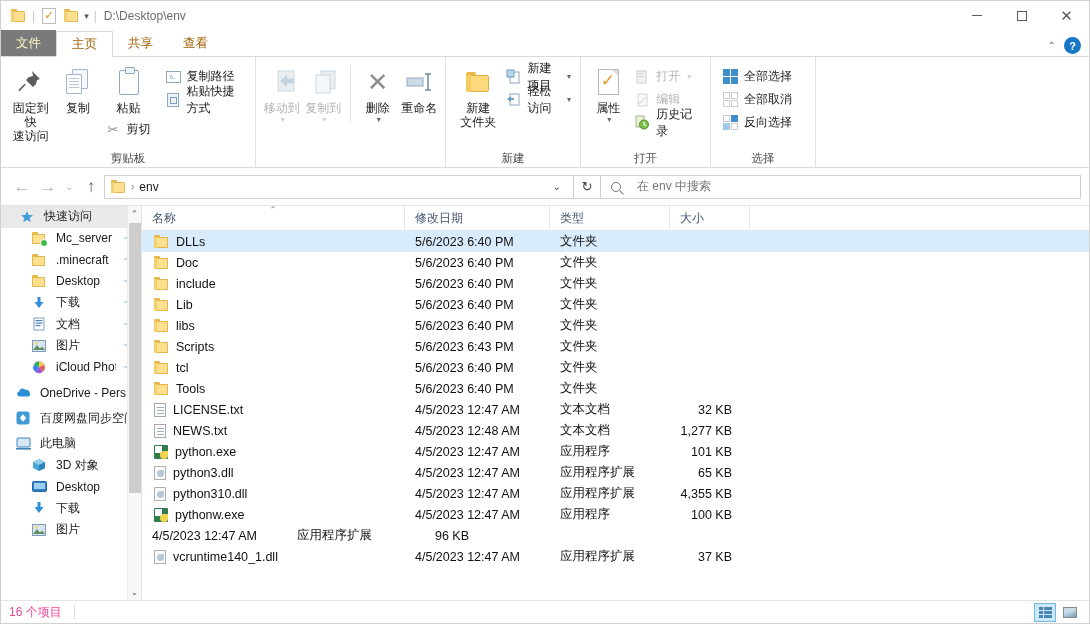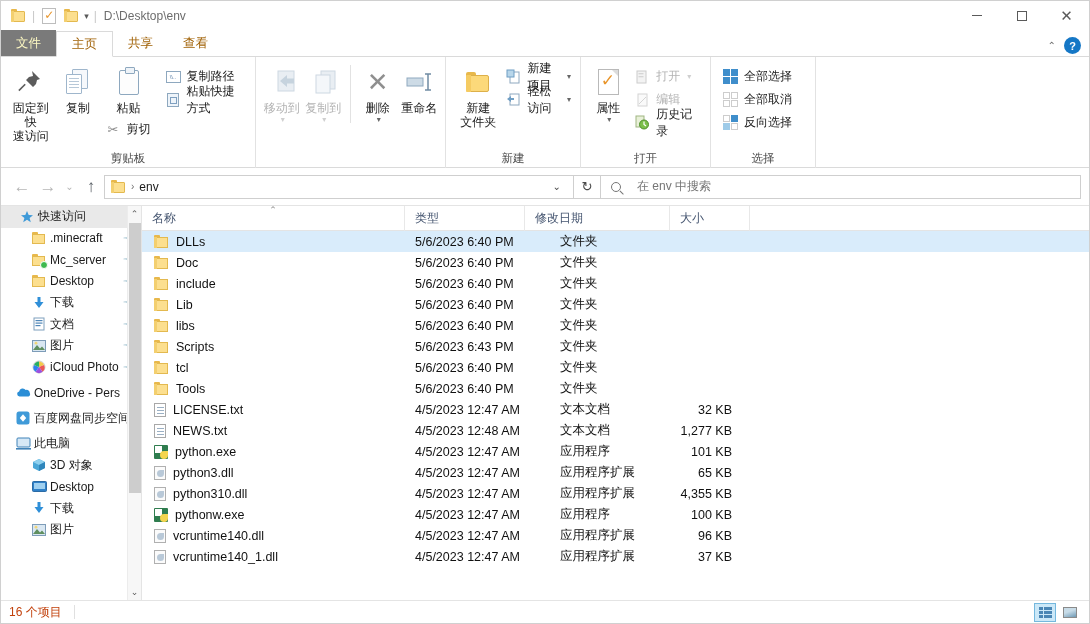--- a/index.html
+++ b/index.html
@@ -100,21 +100,21 @@
   .search-ph { color:#767676; font-size:12px; }
   .mag { width:10px; height:10px; border:1.4px solid #767676; border-radius:50%; position:relative; flex:none;}
   .mag::after { content:""; position:absolute; right:-4px; bottom:-3px; width:5px; height:1.4px;
                 background:#767676; transform:rotate(45deg); }
 
   
   .main { flex:1; display:flex; min-height:0; border-top:1px solid #e4e4e4; }
 
   
   .sidebar { width:140px; flex:none; background:#fff; position:relative; overflow:hidden; }
-  .side-item { height:21.5px; display:flex; align-items:center; gap:3px; padding-left:14px; font-size:12px; color:#1b1b1b;
+  .side-item { height:21.5px; display:flex; align-items:center; gap:9px; padding-left:14px; font-size:12px; color:#1b1b1b;
                white-space:nowrap; }
   .side-item.hdr { background:#e9e9e9; padding-left:18px; }
   .side-item.indent { padding-left:30px; }
   .side-item.root { padding-left:14px; }
   .side-ico { width:16px; height:16px; flex:none; display:flex; align-items:center; justify-content:center; }
   .pin-small { margin-left:auto; margin-right:4px; color:#5a5a5a; font-size:10px; transform:rotate(45deg); }
   .sb-folder { position:relative; width:14px; height:12px; }
   .sb-folder .t { position:absolute; left:0; top:0; width:6px; height:2.5px; background:#e8b84b; border-radius:1px 1px 0 0;}
   .sb-folder .b { position:absolute; left:0; top:2px; width:13px; height:10px; background:#fcdf8f; border:1px solid #e3b94f;}
   .sb-scroll { position:absolute; right:0; top:0; width:14px; height:100%; background:#f7f7f7;
@@ -153,21 +153,21 @@
   .fico.exe::before { content:""; position:absolute; left:1px; top:1px; width:7px; height:7px; background:#fff; }
   .fico.exe::after { content:""; position:absolute; right:0px; bottom:0px; width:8px; height:8px;
                      background:#f5d54e; border-radius:50% 0 50% 50%; }
   .fico.dll { width:12px; height:14px; background:#fbfbfb; border:1px solid #b0b0b0; position:relative; }
   .fico.dll::after { content:""; position:absolute; left:2px; top:3px; width:7px; height:7px;
                      background:#b9c9d8; border-radius:50% 0 50% 50%; }
 
   
   .statusbar { height:23px; flex:none; display:flex; align-items:center; border-top:1px solid #e4e4e4;
                background:#fff; padding-left:8px; }
-  .status-txt { font-size:12px; color:#c2410c; }
+  .status-txt { font-size:12px; color:#ec4899; }
   .status-sep { width:1px; height:14px; background:#e0e0e0; margin-left:12px; }
   .viewbtns { margin-left:auto; display:flex; gap:3px; padding-right:8px; }
   .viewbtn { width:22px; height:19px; display:flex; align-items:center; justify-content:center; }
   .viewbtn.on { background:#cbe8f8; border:1px solid #74b8de; }
   .vb-details { width:13px; height:11px; display:grid; grid-template-columns:4px 8px; gap:1px 1px;
                 grid-template-rows:repeat(3,3px); }
   .vb-details i { background:#4a86b5; display:block; }
   .vb-large { width:14px; height:11px; border:1px solid #8a8a8a; background:linear-gradient(160deg,#c8dce8 40%,#6f9ab5 100%); }
 </style>
 </head>
@@ -488,39 +488,39 @@
       <div class="side-item hdr">
         <span class="side-ico">
           <svg width="14" height="14" viewBox="0 0 14 14">
               <path d="M7 1 L8.7 5 L13 5.2 L9.6 8 L10.8 12.2 L7 9.8 L3.2 12.2 L4.4 8 L1 5.2 L5.3 5 Z" fill="#3f9ad8"></path>
             </svg>
         </span>
         <span>快速访问</span>
       </div>
 
       <div class="side-item indent">
-        <span class="side-ico">
-          <span class="sb-folder">
-              <i class="t"></i>
-              <i class="b"></i>
-            </span>
-        </span>
-        <span>.minecraft</span>
-        <span class="pin-small">📌</span>
-      </div>
-
-      <div class="side-item indent">
         <span class="side-ico" style="position:relative;">
           <span class="sb-folder">
               <i class="t"></i>
               <i class="b"></i>
             </span>
           <i style="position:absolute;right:-1px;bottom:-1px;width:8px;height:8px;border-radius:50%;background:#3fb94f;border:1px solid #fff;"></i>
         </span>
         <span>Mc_server</span>
+        <span class="pin-small">📌</span>
+      </div>
+
+      <div class="side-item indent">
+        <span class="side-ico">
+          <span class="sb-folder">
+              <i class="t"></i>
+              <i class="b"></i>
+            </span>
+        </span>
+        <span>.minecraft</span>
         <span class="pin-small">📌</span>
       </div>
 
       <div class="side-item indent">
         <span class="side-ico">
           <span class="sb-folder">
               <i class="t"></i>
               <i class="b"></i>
             </span>
         </span>
@@ -655,25 +655,25 @@
       </div>
     </div>
 
     <div class="filelist">
 
       <div class="colhead">
         <div class="col c-name">
           <span class="sort-caret">⌃</span>
           <span>名称</span>
         </div>
+        <div class="col c-date">
+          <span>修改日期</span>
+        </div>
         <div class="col c-type">
           <span>类型</span>
-        </div>
-        <div class="col c-date">
-          <span>修改日期</span>
         </div>
         <div class="col c-size">
           <span>大小</span>
         </div>
         <div class="col c-rest"></div>
       </div>
 
       <div class="rows">
 
         <div class="frow sel">
@@ -850,24 +850,20 @@
           <div class="cell c-name">
             <span class="fico exe"></span>
             <span>pythonw.exe</span>
           </div>
           <div class="cell c-date">4/5/2023 12:47 AM</div>
           <div class="cell c-type">应用程序</div>
           <div class="cell c-size">100 KB</div>
         </div>
 
         <div class="frow">
-          <div class="cell c-name">
-            <span class="fico dll"></span>
-            <span>vcruntime140.dll</span>
-          </div>
           <div class="cell c-date">4/5/2023 12:47 AM</div>
           <div class="cell c-type">应用程序扩展</div>
           <div class="cell c-size">96 KB</div>
         </div>
 
         <div class="frow">
           <div class="cell c-name">
             <span class="fico dll"></span>
             <span>vcruntime140_1.dll</span>
           </div>

